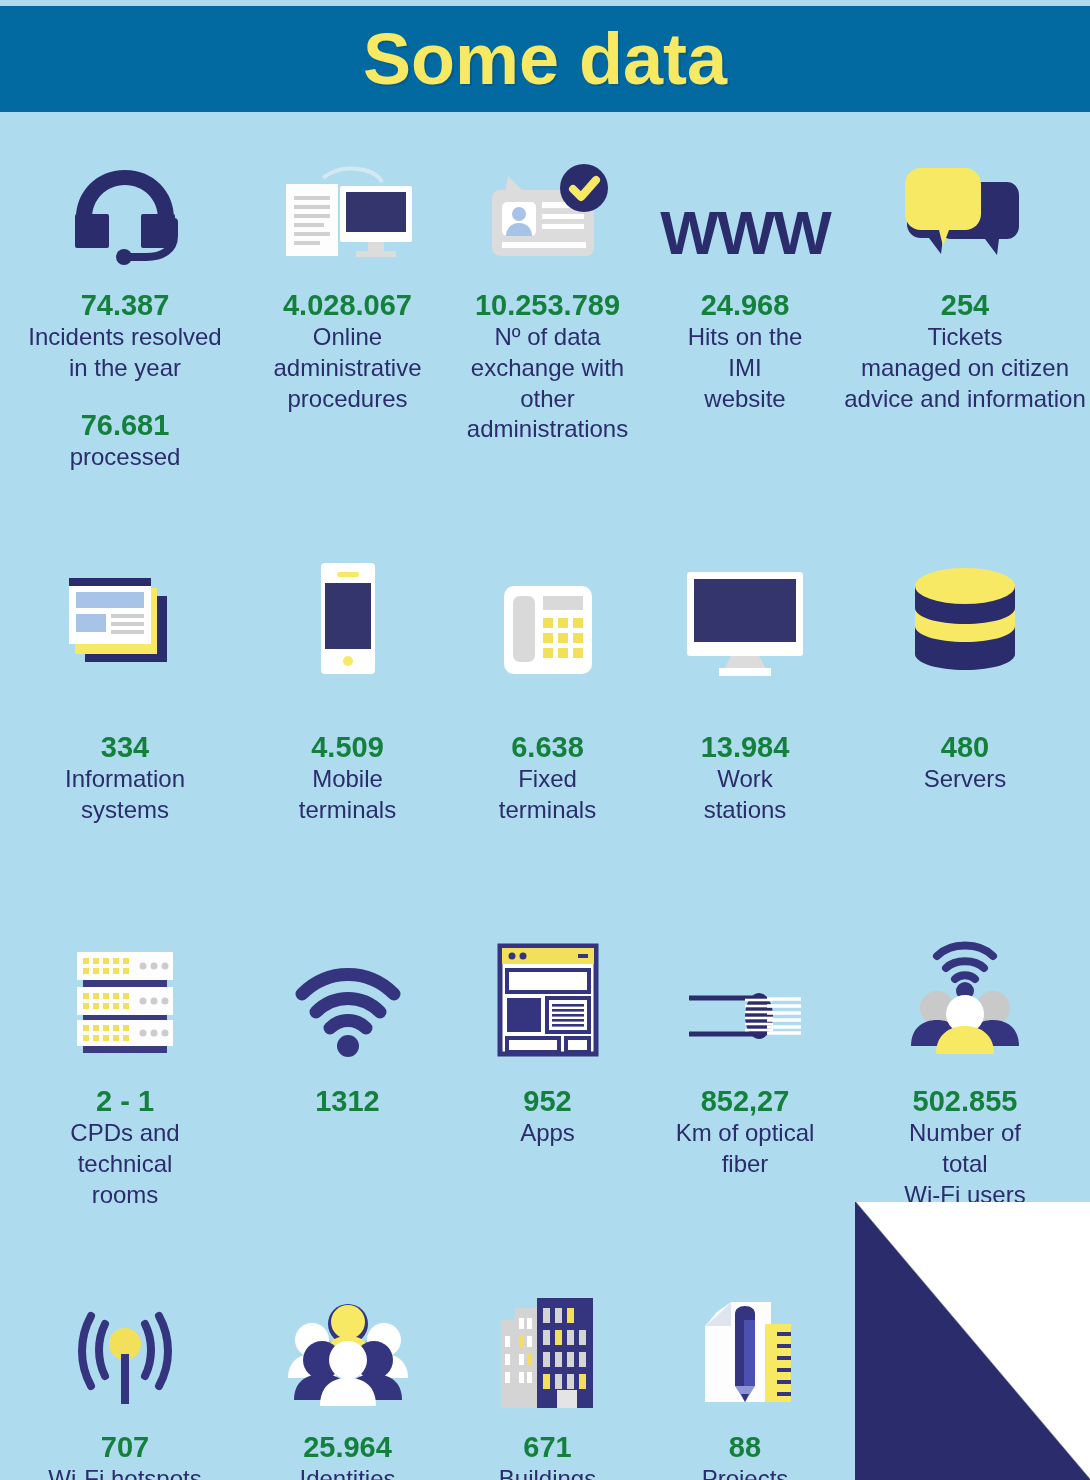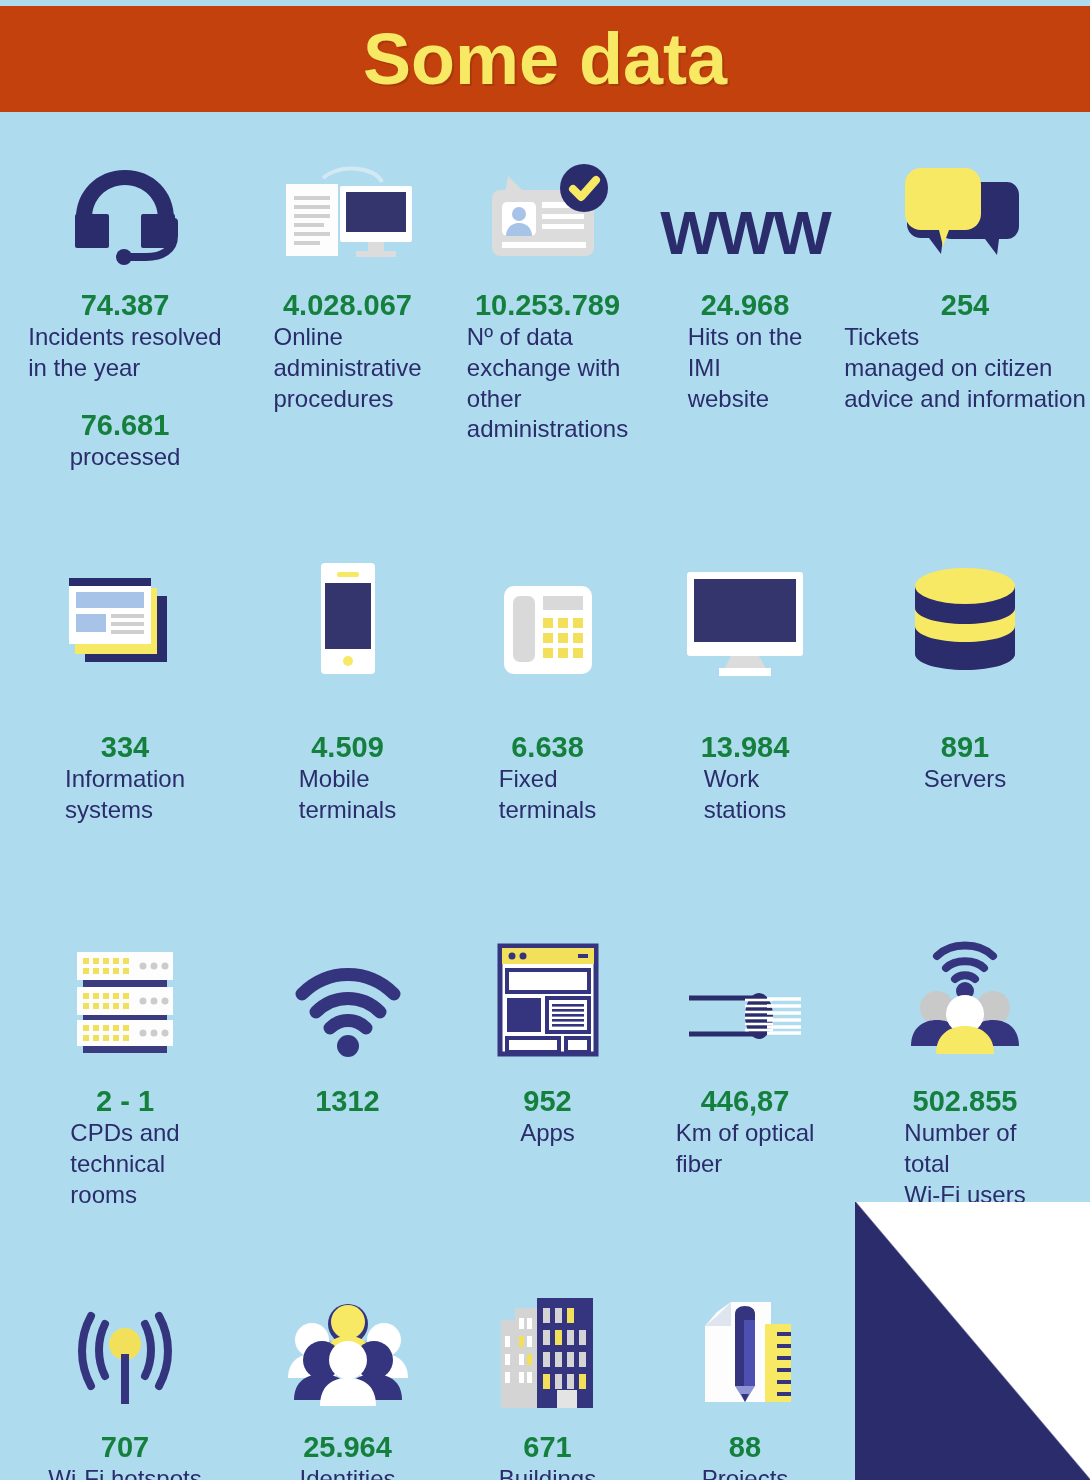--- a/index.html
+++ b/index.html
@@ -17,21 +17,21 @@
   .canvas {
     position: absolute; left: 0; top: 0;
     width: 1090px; height: 1480px;
     background: #aedcee;
   }
   
   .header {
     position: absolute;
     left: 0; top: 6px;
     width: 1090px; height: 106px;
-    background: #c2410c;
+    background: #0369a1;
     display: flex; align-items: center; justify-content: center;
   }
   .header h1 {
     color: #f7e964;
     font-size: 72px;
     font-weight: bold;
     letter-spacing: 0px;
     line-height: 1;
     text-shadow: 2px 2px 0 rgba(0,0,0,0.12);
   }
@@ -73,20 +73,21 @@
     font-weight: bold;
     font-size: 29px;
     line-height: 1.18;
     text-align: center;
     white-space: nowrap;
   }
   .label {
     color: #2b2c6b;
     font-size: 24px;
     line-height: 1.28;
+    text-align: center;
   }
   .sub-value { margin-top: 4px; }
   
   .r1 .cell { padding-top: 52px; }
   .r1 .icon-wrap { height: 100px; }
   .r1 .value { margin-top: 24px; }
   .r2 .cell { padding-top: 18px; }
   .r2 .icon-wrap { height: 115px; }
   .r2 .value { margin-top: 54px; }
   .r3 .cell { padding-top: 14px; }
@@ -292,21 +293,21 @@
       </div>
 
       <div class="cell c4">
         <div class="icon-wrap">
           <svg width="110" height="112" viewBox="0 0 110 112">
             <path d="M5 22 L5 90 C5 99 27 106 55 106 C83 106 105 99 105 90 L105 22 Z" fill="#2b2c6b"></path>
             <ellipse cx="55" cy="22" rx="50" ry="18" fill="#f7e964"></ellipse>
             <path d="M5 44 L5 62 C5 71 27 78 55 78 C83 78 105 71 105 62 L105 44 C105 53 83 60 55 60 C27 60 5 53 5 44 Z" fill="#f7e964"></path>
           </svg>
         </div>
-        <div class="value">891</div>
+        <div class="value">480</div>
         <div class="label" style="white-space:pre-line">Servers</div>
       </div>
     </div>
 
     <div class="row r3" style="margin-top:102px;">
 
       <div class="cell c0">
         <div class="icon-wrap">
           <svg width="100" height="106" viewBox="0 0 100 106">
             <g>
@@ -434,21 +435,21 @@
             <g stroke="#ffffff" stroke-width="3.4">
               <line x1="80" y1="23" x2="114" y2="23"></line>
               <line x1="80" y1="30" x2="114" y2="30"></line>
               <line x1="80" y1="37" x2="114" y2="37"></line>
               <line x1="80" y1="44" x2="114" y2="44"></line>
               <line x1="80" y1="51" x2="114" y2="51"></line>
               <line x1="80" y1="57" x2="114" y2="57"></line>
             </g>
           </svg>
         </div>
-        <div class="value">446,87</div>
+        <div class="value">852,27</div>
         <div class="label" style="white-space:pre-line">Km of optical
 fiber</div>
       </div>
 
       <div class="cell c4">
         <div class="icon-wrap">
           <svg width="116" height="116" viewBox="0 0 116 116">
             <path d="M30 16 C44 2 72 2 86 16" stroke="#35357f" stroke-width="8" fill="none" stroke-linecap="round"></path>
             <path d="M39 28 C48 19 68 19 77 28" stroke="#35357f" stroke-width="8" fill="none" stroke-linecap="round"></path>
             <path d="M48 39 C53 34 63 34 68 39" stroke="#35357f" stroke-width="8" fill="none" stroke-linecap="round"></path>

